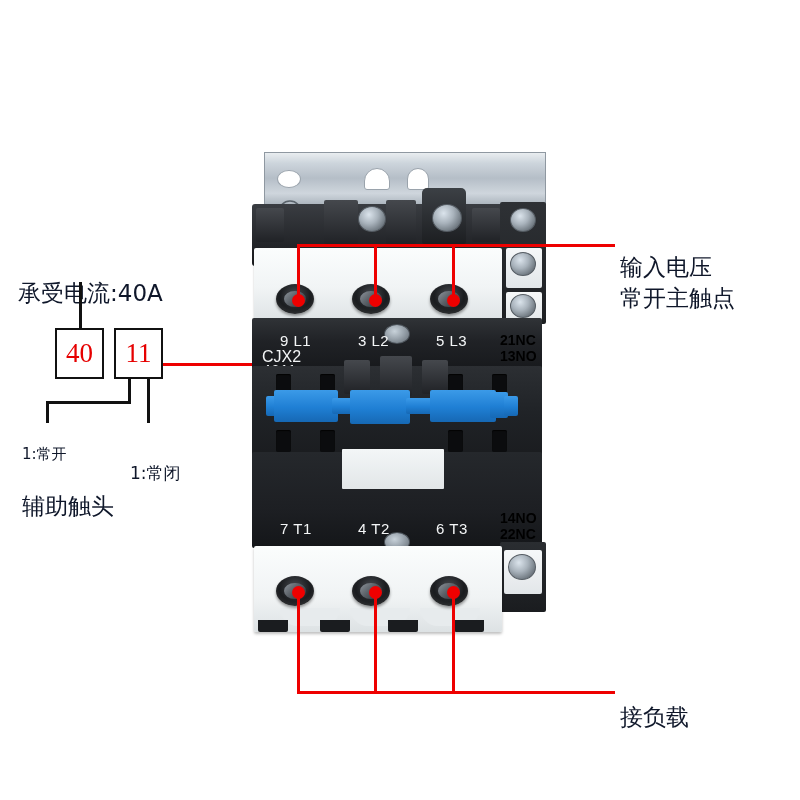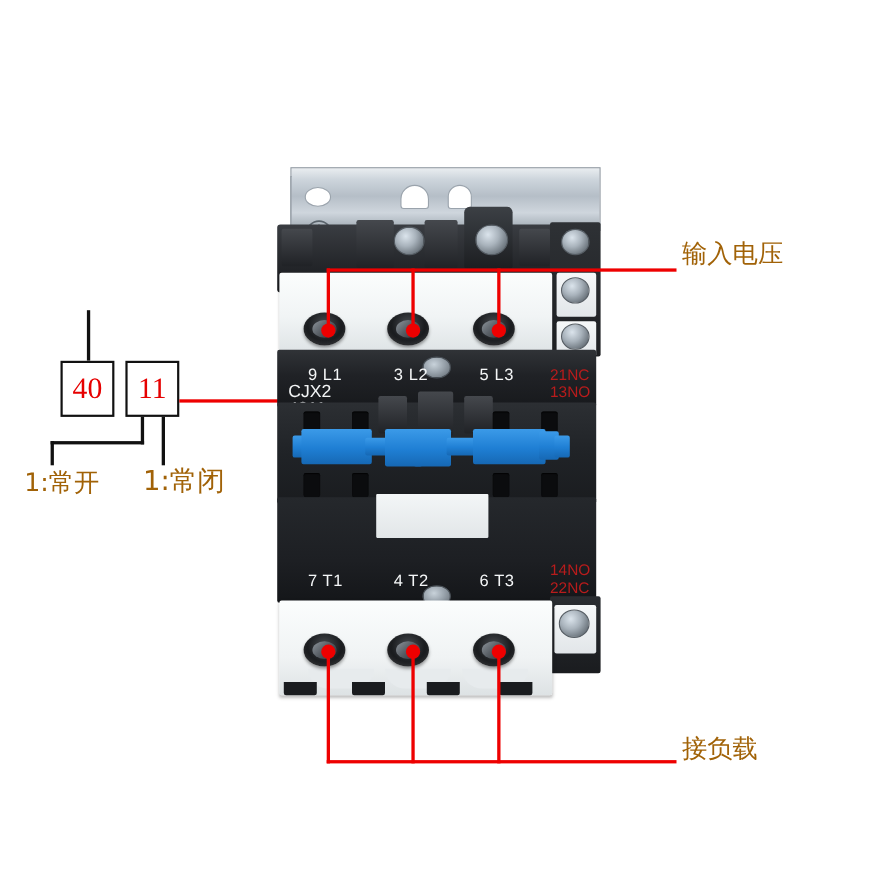--- a/index.html
+++ b/index.html
@@ -20,38 +20,39 @@
     height: 800px;
     background: #ffffff;
   }
 
   
   .abs { position: absolute; }
 
   
   .cn-text {
     font-family: "DejaVu Sans", "Liberation Sans", sans-serif;
-    color: #a16207;
+    color: #0f172a;
     font-weight: 500;
     white-space: nowrap;
     letter-spacing: 0px;
+    margin-top: 36px;
   }
   #label-current {
     left: 18px; top: 243px;
     font-size: 23px;
     line-height: 28px;
   }
   #label-no {
-    left: 22px; top: 424px;
-    font-size: 23px;
+    left: 22px; top: 403px;
+    font-size: 15px;
     line-height: 30px;
   }
   #label-nc {
     left: 130px; top: 422px;
-    font-size: 25px;
+    font-size: 17px;
     line-height: 30px;
   }
   #label-aux {
     left: 22px; top: 455px;
     font-size: 23px;
     line-height: 30px;
   }
 
   
   .code-box {
@@ -272,25 +273,26 @@
   .silk {
     position: absolute;
     color: #f4f6f7;
     font-size: 15px;
     font-family: "Liberation Sans", "DejaVu Sans", sans-serif;
     letter-spacing: .5px;
     white-space: nowrap;
   }
   .silk-small {
     position: absolute;
-    color: #b91c1c;
+    color: #000000;
     font-size: 14px;
     line-height: 16px;
     font-family: "Liberation Sans", "DejaVu Sans", sans-serif;
     white-space: nowrap;
+    font-weight: bold;
   }
   .silk-model {
     position: absolute;
     color: #f2f4f5;
     font-size: 16px;
     line-height: 17px;
     font-family: "Liberation Sans", "DejaVu Sans", sans-serif;
     white-space: nowrap;
   }
   .center-screw {
@@ -312,35 +314,37 @@
     position: absolute;
     background: linear-gradient(180deg,#3c4045 0%,#1c1e21 100%);
     border-radius: 5px 5px 2px 2px;
   }
 </style>
 </head>
 <body>
 
 <div id="stage">
 
+  <div class="abs cn-text" id="label-current">承受电流:40A</div>
 
   <div class="bl" id="tick-current" style="left:79px; top:282px; width:3px; height:46px;"></div>
 
   <div class="abs code-box" id="box-40">40</div>
 
   <div class="abs code-box" id="box-11">11</div>
 
   <div class="bl" style="left:128px; top:379px; width:3px; height:25px;"></div>
   <div class="bl" style="left:46px; top:401px; width:85px; height:3px;"></div>
   <div class="bl" style="left:46px; top:401px; width:3px; height:22px;"></div>
 
   <div class="bl" style="left:147px; top:379px; width:3px; height:44px;"></div>
 
   <div class="abs cn-text" id="label-no">1:常开</div>
   <div class="abs cn-text" id="label-nc">1:常闭</div>
+  <div class="abs cn-text" id="label-aux">辅助触头</div>
 
   <div class="rl" style="left:163px; top:363px; width:105px; height:3px;"></div>
   <div class="rdot" style="left:261px; top:358px;"></div>
 
   <div id="device">
 
     <div id="bracket-step"></div>
     <div id="bracket"></div>
     <div class="bracket-hole" id="bhole1"></div>
     <div class="bracket-hole" id="bhole2"></div>
@@ -459,20 +463,21 @@
 
   <div class="rl" style="left:297px; top:244px; width:3px; height:56px;"></div>
   <div class="rl" style="left:374px; top:244px; width:3px; height:56px;"></div>
   <div class="rl" style="left:452px; top:244px; width:3px; height:56px;"></div>
   <div class="rdot" style="left:292px; top:294px;"></div>
   <div class="rdot" style="left:369px; top:294px;"></div>
   <div class="rdot" style="left:447px; top:294px;"></div>
 
   <div class="abs cn-text" id="label-input">
     <div>输入电压</div>
+    <div>常开主触点</div>
   </div>
 
   <div class="rl" style="left:297px; top:691px; width:318px; height:3px;"></div>
   <div class="rl" style="left:297px; top:596px; width:3px; height:98px;"></div>
   <div class="rl" style="left:374px; top:596px; width:3px; height:98px;"></div>
   <div class="rl" style="left:452px; top:596px; width:3px; height:98px;"></div>
   <div class="rdot" style="left:292px; top:586px;"></div>
   <div class="rdot" style="left:369px; top:586px;"></div>
   <div class="rdot" style="left:447px; top:586px;"></div>
 

